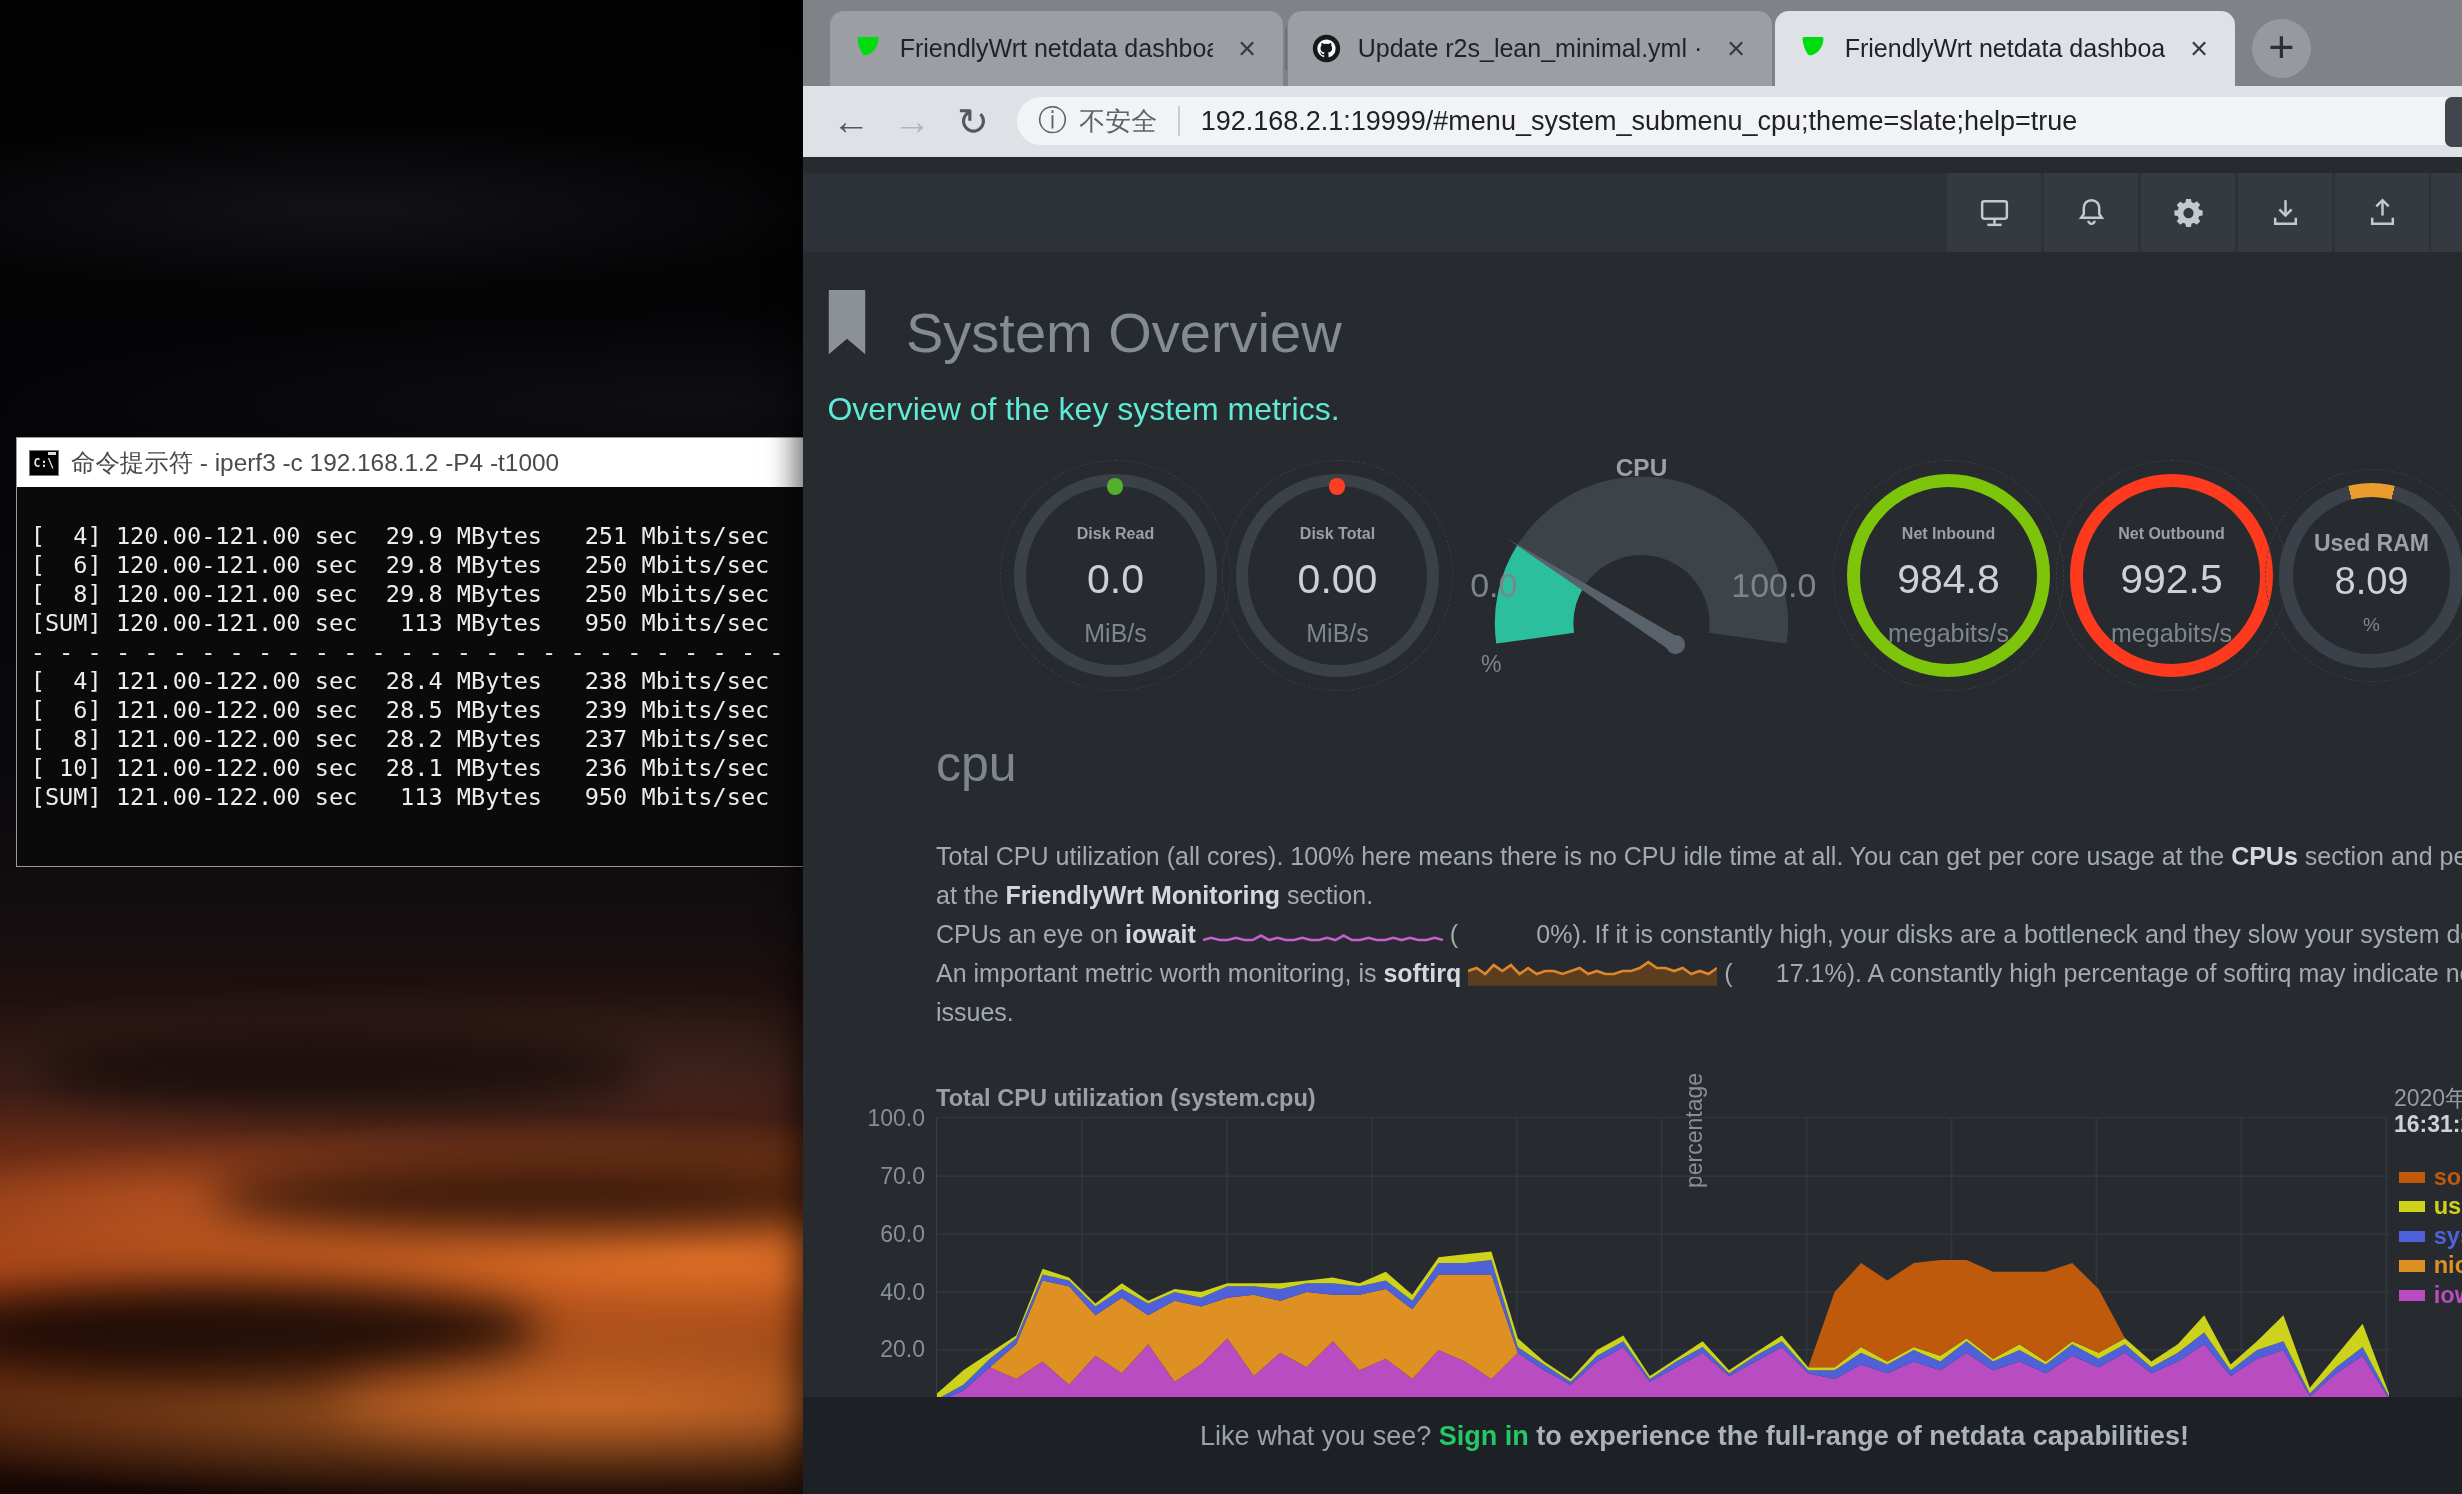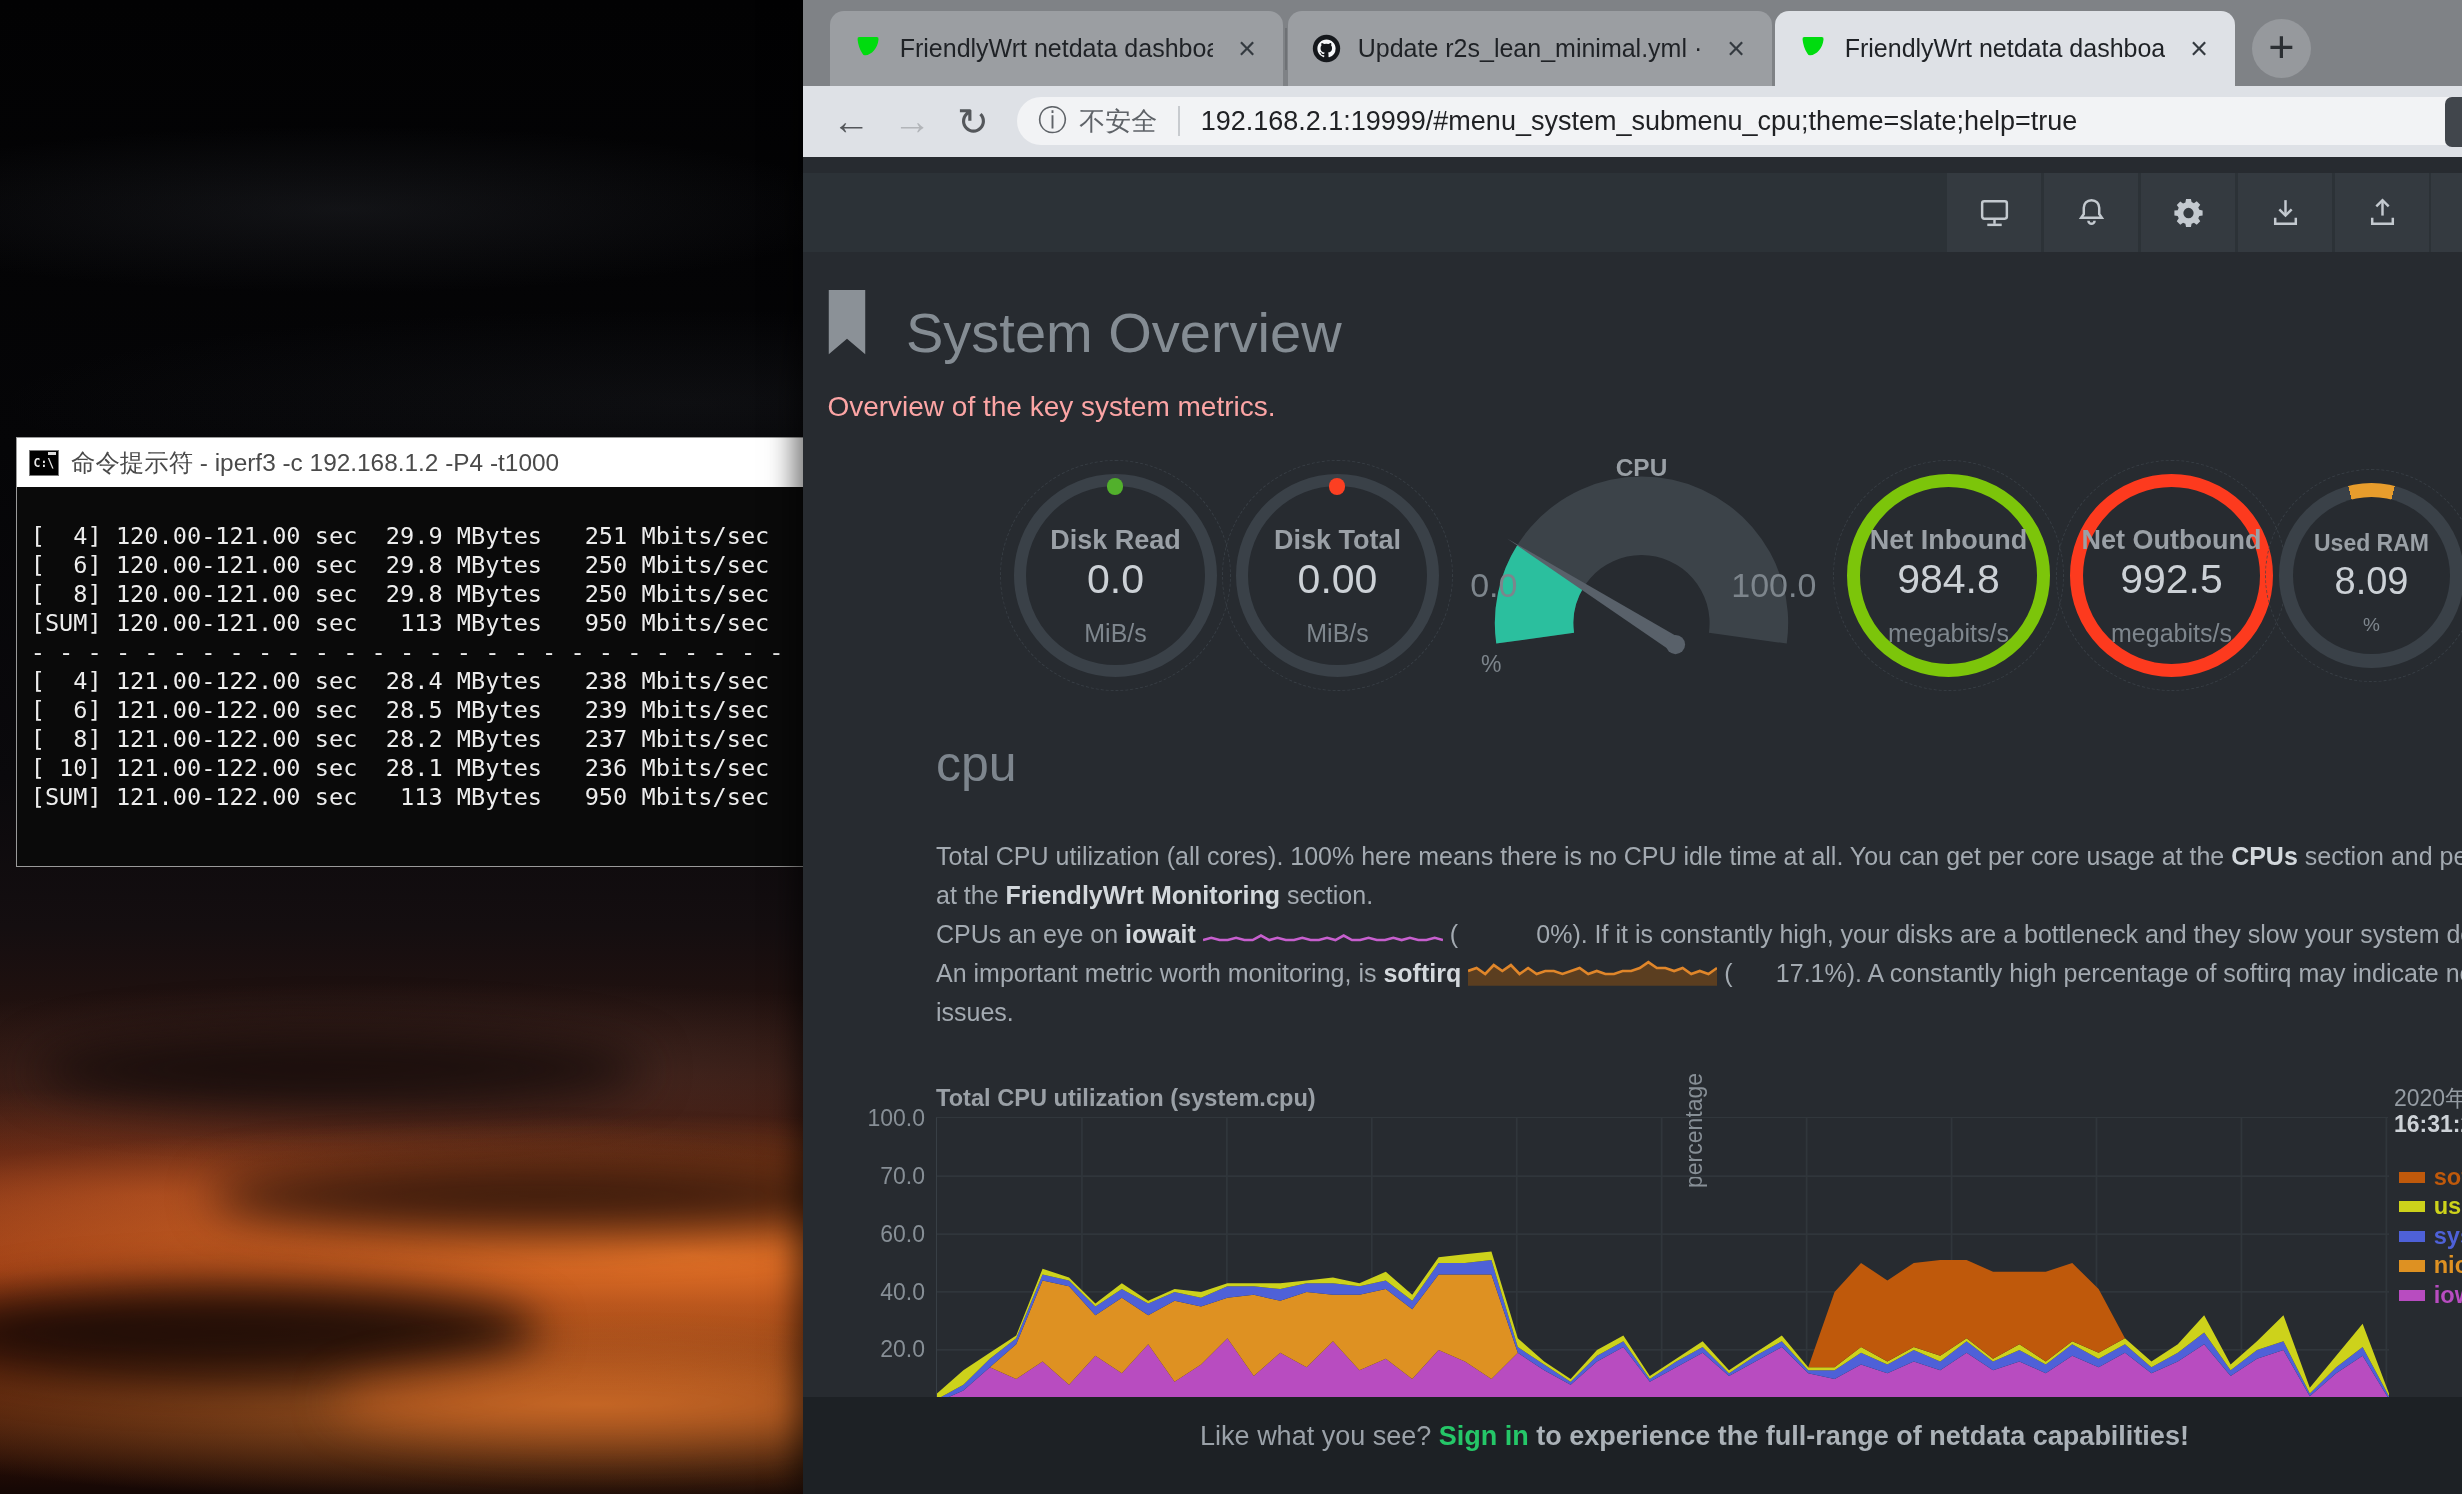--- a/index.html
+++ b/index.html
@@ -72,31 +72,31 @@
   .nd-header { position:absolute; left:0; top:173px; width:100%; height:79px; background:#2c3237; }
   .nd-cell { position:absolute; top:0; height:79px; background:#343a40; display:flex;
              align-items:center; justify-content:center; }
   .nd-brand { left:40px; width:293px; gap:14px; font-size:27px; color:#cdd2d7; }
   .nd-caret { font-size:19px; color:#aab0b6; }
   .ndicon { stroke:#c3c9cf; fill:none; stroke-width:2.4; }
 
   
   .nd-page-title-icon { position:absolute; left:24.4px; top:290px; }
   .nd-page-title { position:absolute; left:103px; top:300px; font-size:56px; color:#848c93; }
-  .nd-page-sub { position:absolute; left:24.4px; top:391px; font-size:28px; color:#fca5a5; }
+  .nd-page-sub { position:absolute; left:24.4px; top:391px; font-size:32px; color:#5eead4; }
 
   
   .gaugebox { position:absolute; top:474px; width:203px; height:203px; }
   .ticks { position:absolute; left:-14px; top:-14px; width:231px; height:231px;
            border:1.7px dashed #3d444b; border-radius:50%; opacity:.75; }
   .ring { position:absolute; left:0; top:0; width:203px; height:203px; border-radius:50%;
           border:13px solid #3a4148; }
   .gdot { position:absolute; left:50%; top:4.4px; width:16.6px; height:16.6px; margin-left:-8.7px;
           border-radius:50%; }
-  .glabel { position:absolute; width:100%; top:51px; text-align:center; font-size:27px;
+  .glabel { position:absolute; width:100%; top:51px; text-align:center; font-size:16px;
             font-weight:bold; color:#9aa0a6; }
   .gvalue { position:absolute; width:100%; top:82px; text-align:center; font-size:41px;
             color:#ccd1d6; }
   .gunit { position:absolute; width:100%; top:145px; text-align:center; font-size:25px;
            color:#7e868d; }
   .ramring { position:absolute; left:8.7px; top:8.7px; width:185px; height:185px; border-radius:50%; }
   .ramhole { position:absolute; left:23px; top:23px; width:157px; height:157px;
              border-radius:50%; background:#272b30; }
 
   .cpu-gauge { position:absolute; left:655px; top:454px; width:367px; height:262px; }

